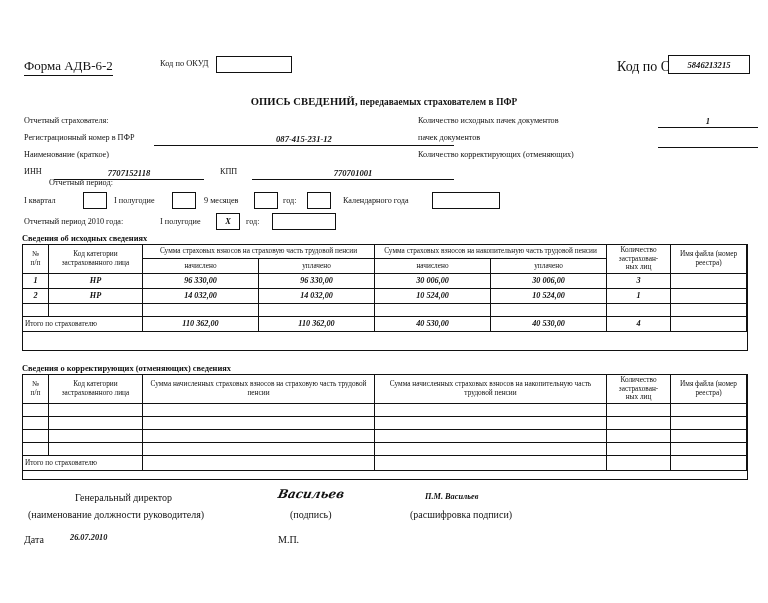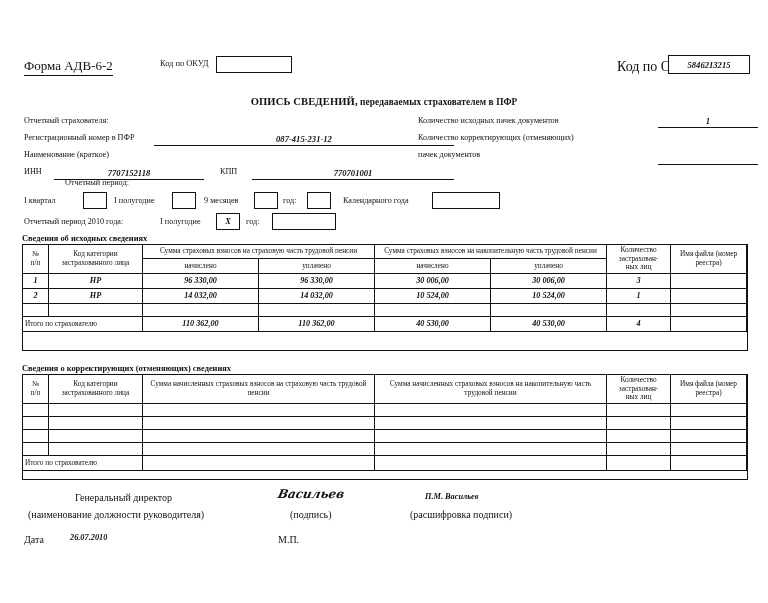--- a/index.html
+++ b/index.html
@@ -156,33 +156,33 @@
   </div>
 
   <div class="rcol">
     <div class="rl">
       <span class="t" style="position:absolute;left:0;top:2px;">Количество исходных пачек документов</span>
       <div class="rline" style="left:240px;top:1px;width:100px;">
         <span>1</span>
       </div>
     </div>
     <div class="rl">
-      <span class="t" style="position:absolute;left:0;top:2px;">Количество корректирующих (отменяющих)</span>
-    </div>
-    <div class="rl">
       <span class="t" style="position:absolute;left:0;top:2px;">пачек документов</span>
       <div class="rline" style="left:240px;top:4px;width:100px;">
         <span></span>
       </div>
     </div>
+    <div class="rl">
+      <span class="t" style="position:absolute;left:0;top:2px;">Количество корректирующих (отменяющих)</span>
+    </div>
   </div>
 
   <div class="period">
     <div class="prow" style="height:14px;">
-      <span class="t" style="position:absolute;left:16px;top:0;padding-left:25px;">Отчетный период:</span>
+      <span class="t" style="position:absolute;left:0;top:0;padding-left:25px;">Отчетный период:</span>
     </div>
 
     <div class="prow">
       <span class="t" style="position:absolute;left:0;top:4px;">I квартал</span>
       <div class="cbx" style="left:59px;top:0;">
         <span></span>
       </div>
       <span class="t" style="position:absolute;left:90px;top:4px;">I полугодие</span>
       <div class="cbx" style="left:148px;top:0;">
         <span></span>

